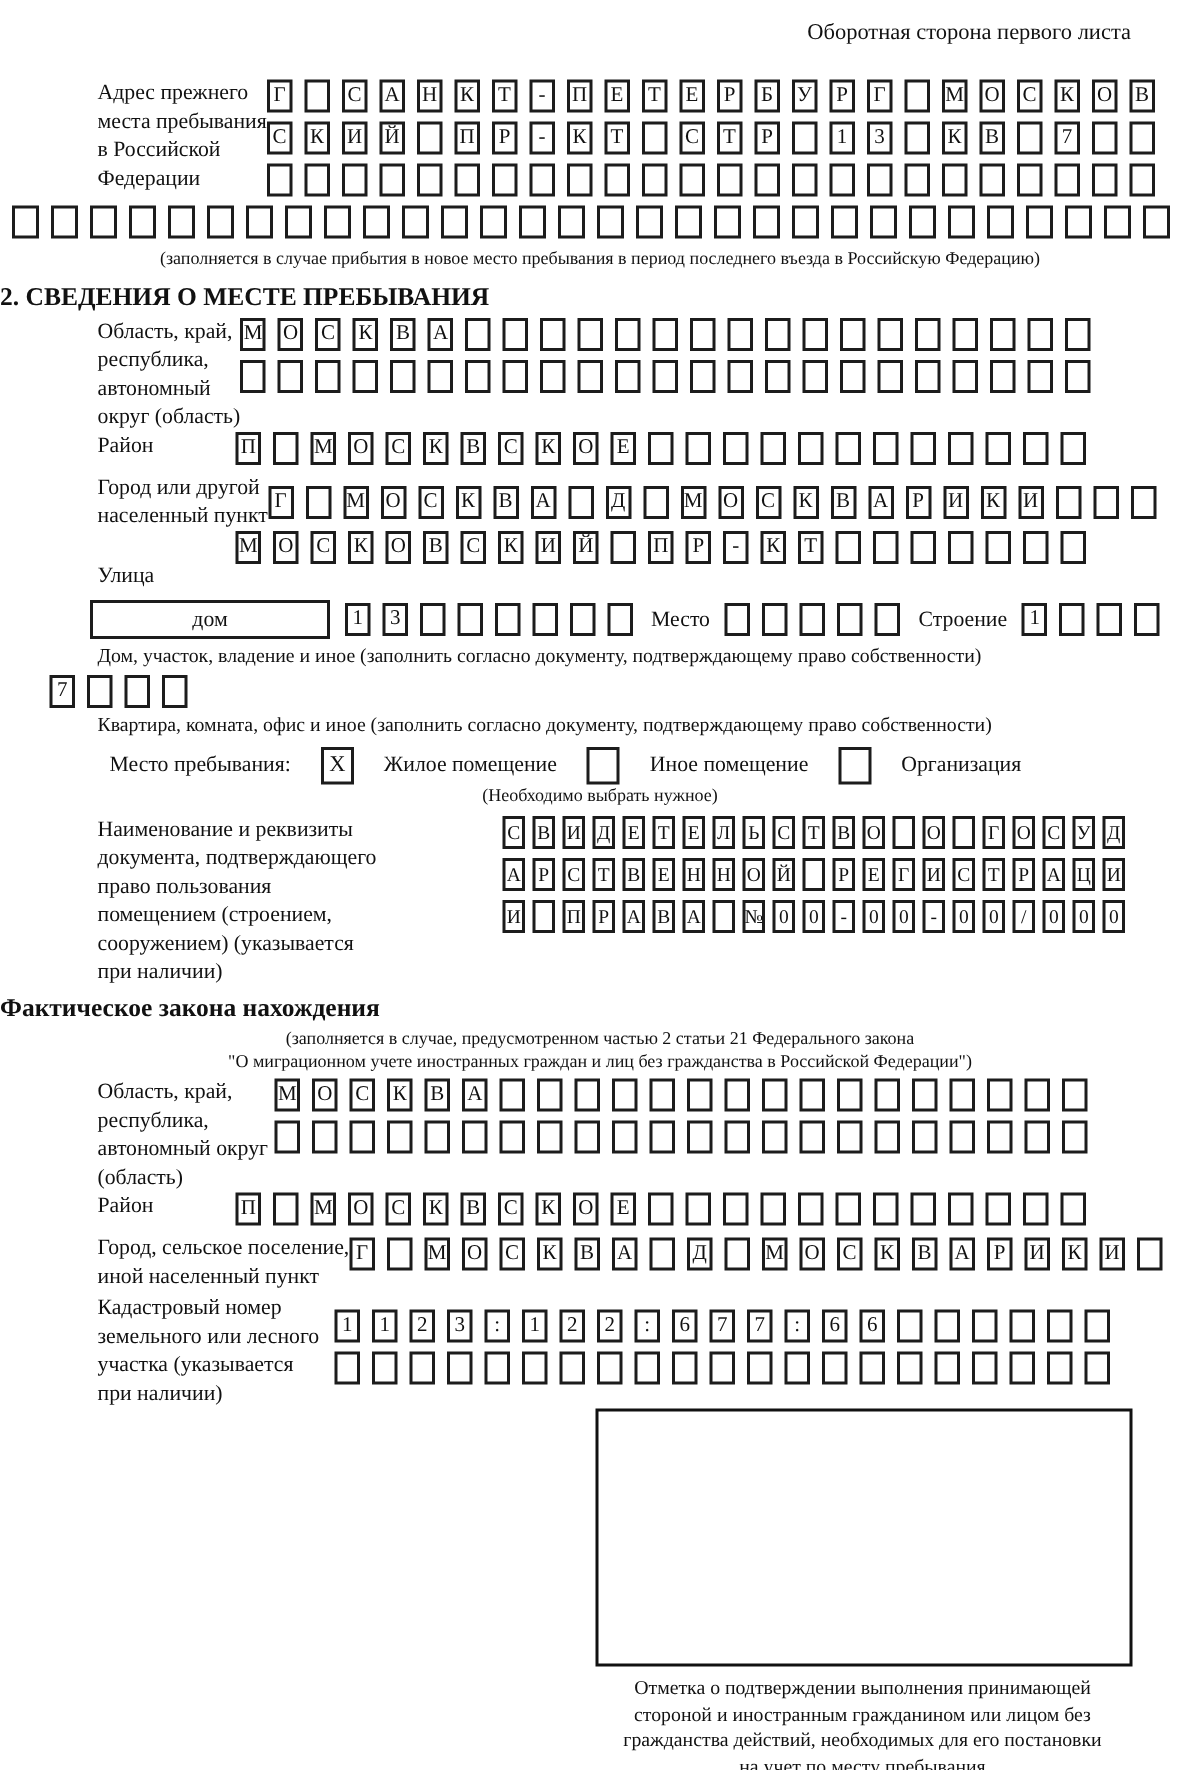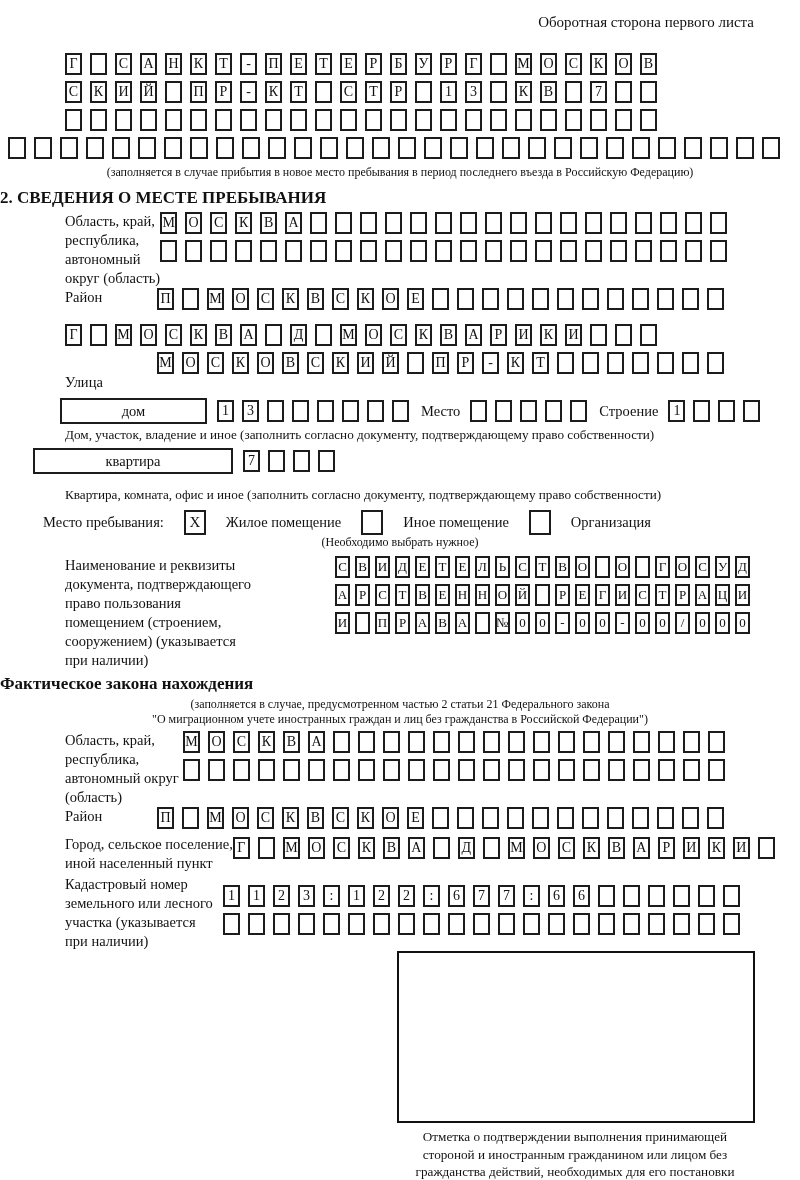--- a/index.html
+++ b/index.html
@@ -26,33 +26,34 @@
   .lblbox {
     border:2px solid #1c1c1c; height:26px; flex-shrink:0;
     display:flex; align-items:center; justify-content:center; font-size:14.5px;
   }
   .domrow { display:flex; align-items:center; margin-left:60px; }
   .domrow .row { margin-bottom:0; }
   .kvrow { display:flex; align-items:center; margin-left:33px; }
   .kvrow .row { margin-bottom:0; }
   .inl { margin:0 10px 0 4px; }
   .caption { margin-left:65px; font-size:13.2px; }
-  .mestorow { display:flex; align-items:center; margin-left:43px; gap:20px; }
+  .mestorow { display:flex; align-items:center; margin-left:73px; gap:20px; }
   .mestorow .row { margin-bottom:0; }
   .check .cb { width:22px; height:25px; margin-right:0; font-size:15px; }
   .stampbox { margin-left:397px; width:358px; height:172px; border:2px solid #111; }
   .stampcap { width:470px; margin:5px 0 0 340px; text-align:center;
               font-size:13.2px; line-height:17.5px; }
 </style>
 </head>
 <body>
 
 <div class="hdr">Оборотная сторона первого листа</div>
 
 <div class="field" style="margin-top:22px;">
+  <div class="lbl" style="flex:0 0 112px;">Адрес прежнего<br>места пребывания<br>в Российской<br>Федерации</div>
   <div>
     <div class="row">
         <div class="cb">Г</div>
         <div class="cb"></div>
         <div class="cb">С</div>
         <div class="cb">А</div>
         <div class="cb">Н</div>
         <div class="cb">К</div>
         <div class="cb">Т</div>
         <div class="cb">-</div>
@@ -242,20 +243,21 @@
       <div class="cb"></div>
       <div class="cb"></div>
       <div class="cb"></div>
       <div class="cb"></div>
       <div class="cb"></div>
       <div class="cb"></div>
     </div>
 </div>
 
 <div class="field">
+  <div class="lbl" style="flex:0 0 112px;">Город или другой<br>населенный пункт</div>
   <div class="row" style="margin-top:8px;">
       <div class="cb">Г</div>
       <div class="cb"></div>
       <div class="cb">М</div>
       <div class="cb">О</div>
       <div class="cb">С</div>
       <div class="cb">К</div>
       <div class="cb">В</div>
       <div class="cb">А</div>
       <div class="cb"></div>
@@ -300,21 +302,21 @@
       <div class="cb"></div>
       <div class="cb"></div>
       <div class="cb"></div>
       <div class="cb"></div>
       <div class="cb"></div>
       <div class="cb"></div>
     </div>
 </div>
 
 <div class="domrow" style="margin-top:6px;">
-  <div class="lblbox" style="width:147px; margin-right:10px;">дом</div>
+  <div class="lblbox" style="width:160px; margin-right:10px;">дом</div>
   <div class="row">
       <div class="cb">1</div>
       <div class="cb">3</div>
       <div class="cb"></div>
       <div class="cb"></div>
       <div class="cb"></div>
       <div class="cb"></div>
       <div class="cb"></div>
       <div class="cb"></div>
     </div>
@@ -330,29 +332,28 @@
   <div class="row">
       <div class="cb">1</div>
       <div class="cb"></div>
       <div class="cb"></div>
       <div class="cb"></div>
     </div>
 </div>
 <div class="caption" style="margin-top:3px;">Дом, участок, владение и иное (заполнить согласно документу, подтверждающему право собственности)</div>
 
 <div class="kvrow" style="margin-top:5px;">
-  <div class="lblbox" style="width:200px; margin-right:10px;">квартира</div>
   <div class="row">
       <div class="cb">7</div>
       <div class="cb"></div>
       <div class="cb"></div>
       <div class="cb"></div>
     </div>
 </div>
-<div class="caption" style="margin-top:13px;">Квартира, комната, офис и иное (заполнить согласно документу, подтверждающему право собственности)</div>
+<div class="caption" style="margin-top:3px;">Квартира, комната, офис и иное (заполнить согласно документу, подтверждающему право собственности)</div>
 
 <div class="mestorow" style="margin-top:7px;">
   <span>Место пребывания:</span>
   <div class="row check">
       <div class="cb">X</div>
     </div>
   <span>Жилое помещение</span>
   <div class="row check">
       <div class="cb"></div>
     </div>

